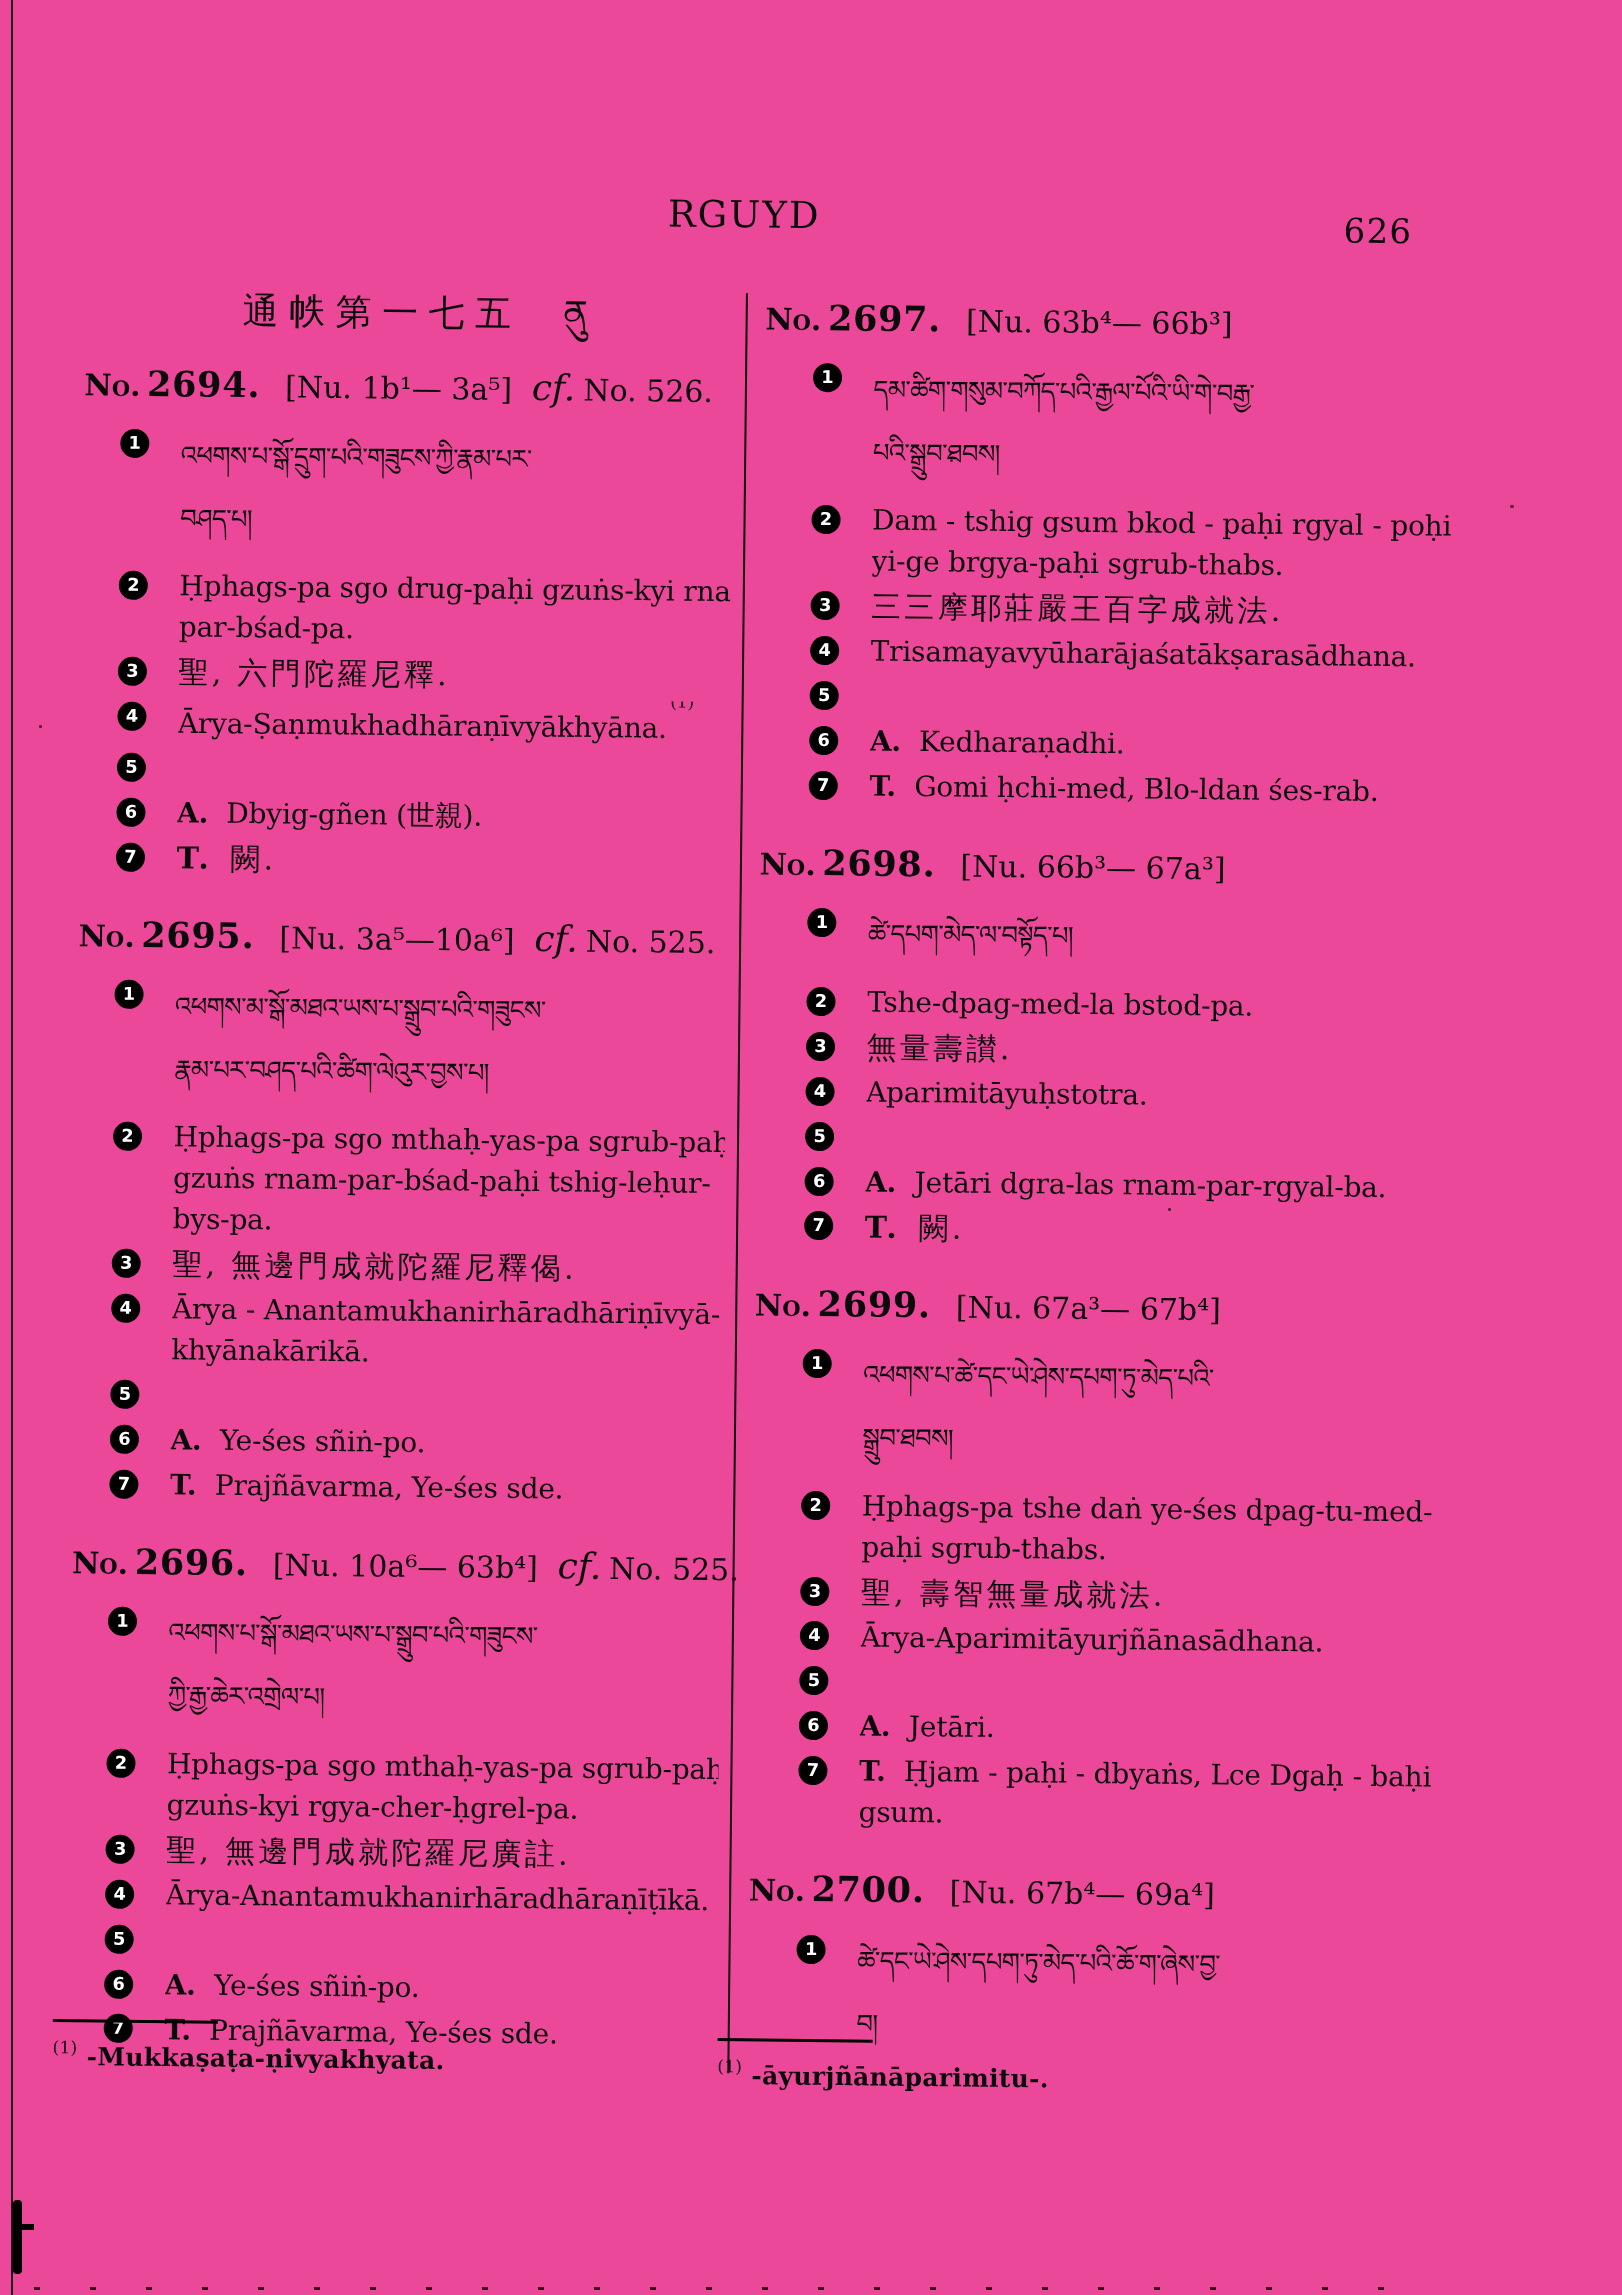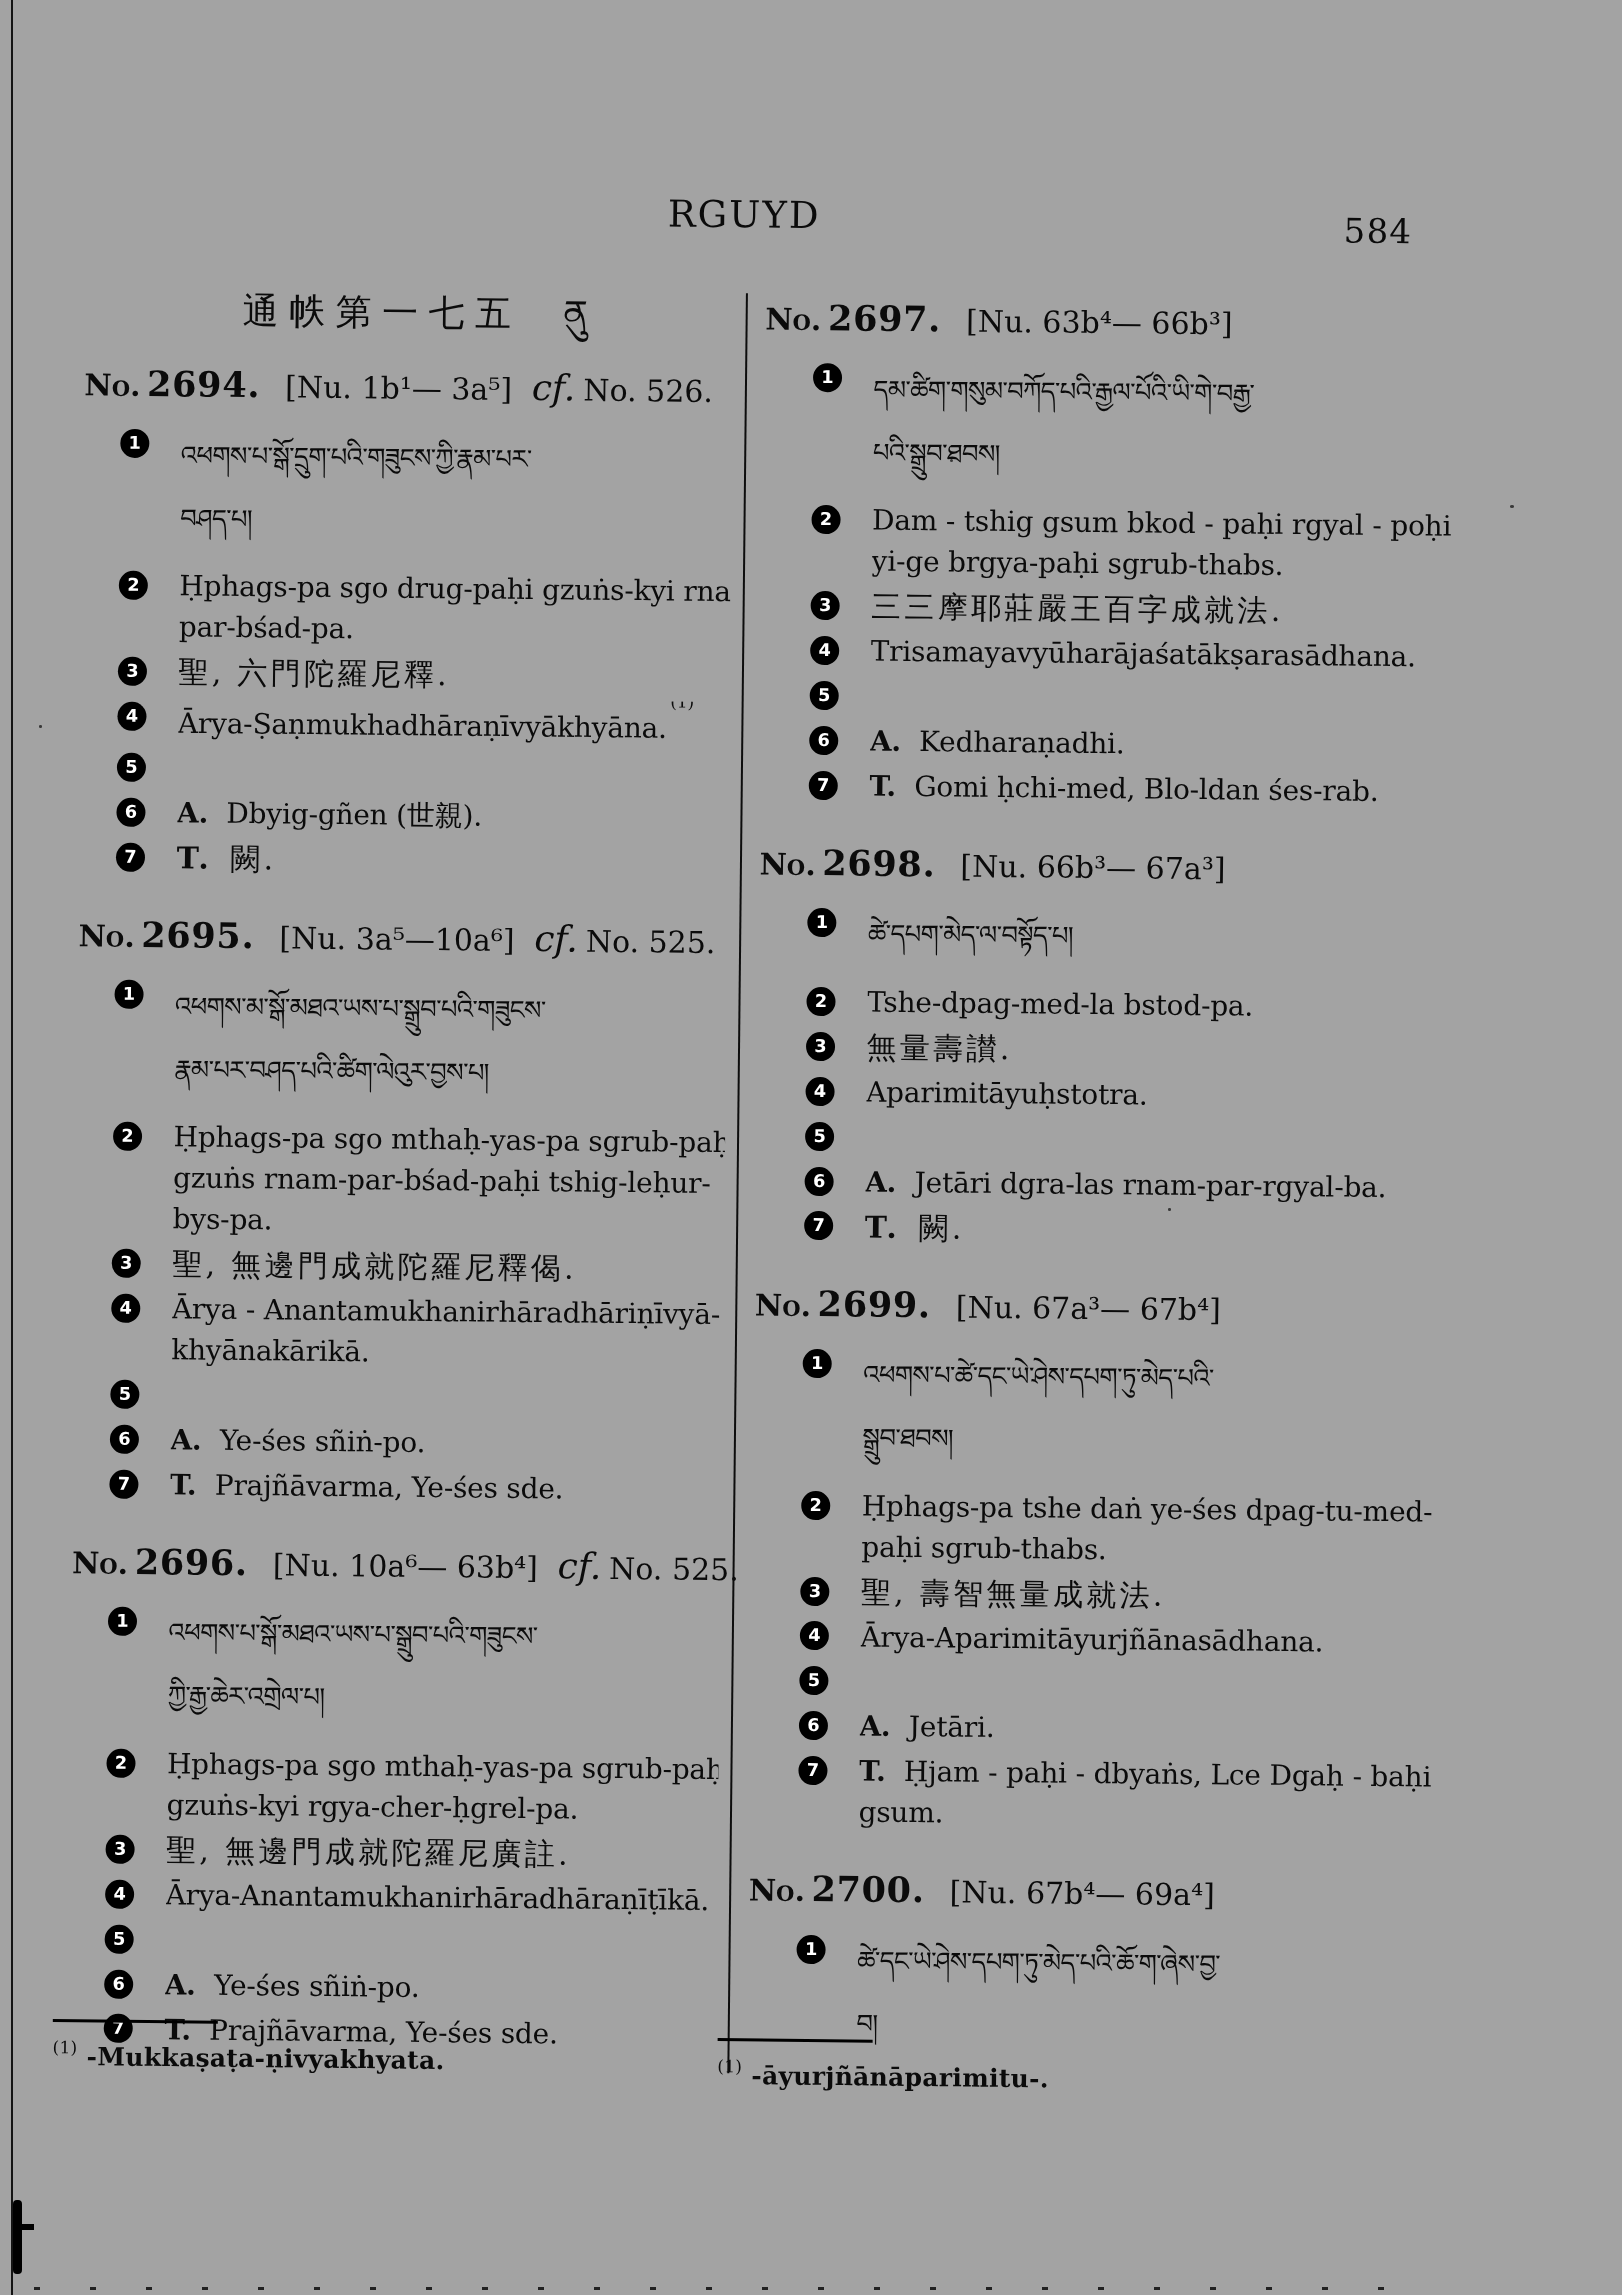--- a/index.html
+++ b/index.html
@@ -1,19 +1,19 @@
 <!DOCTYPE html>
 <html style="font-size:10.5px"><head>
 <meta charset="utf-8">
 <style>
   html,body{margin:0;padding:0;background:#e8e8e4;}
   #page{
     position:relative;
     width:1623px;height:2295px;
-    background:#a3a3a3;
+    background:#ec4899;
     overflow:hidden;
     font-family:"DejaVu Serif","Liberation Serif",serif;
     color:#0b0b0b;
   }
   
   #edge-line{position:absolute;left:10.5px;top:0;width:2.6px;height:2295px;background:#000;opacity:.88;}
   #edge-blob{position:absolute;left:13px;top:2200px;width:9.2px;height:74px;background:#000;border-radius:3.9px;}
   #edge-blob2{position:absolute;left:22px;top:2224px;width:11.8px;height:5.9px;background:#000;}
   #bottom-dashes{
     position:absolute;left:34px;top:2287px;width:1389px;height:2.6px;opacity:.8;
@@ -80,21 +80,21 @@
   <div id="edge-blob2"></div>
   <div id="bottom-dashes"></div>
   <div class="speck" style="left:950px;top:459px;width:3.3px;height:3.3px;"></div>
   <div class="speck" style="left:1510px;top:505px;width:3.9px;height:2.6px;"></div>
   <div class="speck" style="left:39px;top:725px;width:2.6px;height:2.6px;"></div>
   <div class="speck" style="left:1168px;top:1208px;width:2.6px;height:2.6px;"></div>
 
   <div id="content">
 
     <div id="hdr-title">RGUYD</div>
-    <div id="hdr-page">584</div>
+    <div id="hdr-page">626</div>
 
     <div id="divider"></div>
 
     <div id="col-left">
       <div id="section-heading">
         <span class="cjk-head">通帙第一七五</span>
         <span class="tib-head">ནུ</span>
       </div>
 
     <div class="catalog-entry">

